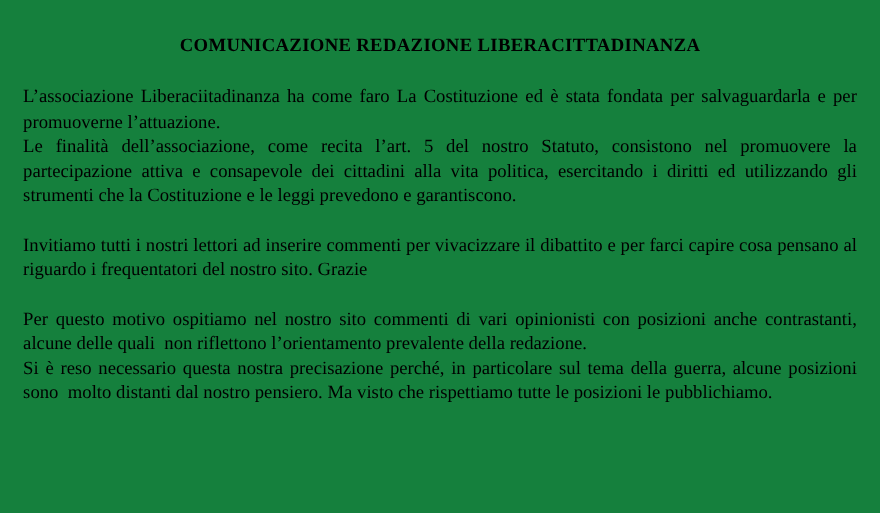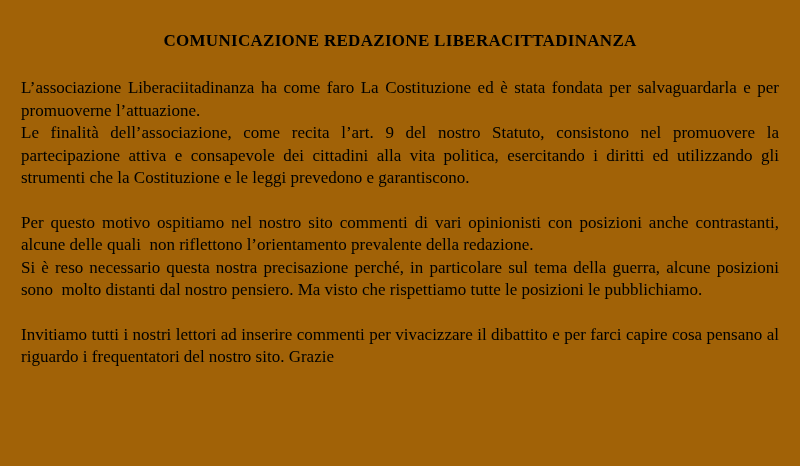--- a/index.html
+++ b/index.html
@@ -12,21 +12,21 @@
     height: 466px;
     overflow: hidden;
     color: #000000;
     font-family: "Liberation Serif", "DejaVu Serif", serif;
   }
   .page {
     box-sizing: border-box;
     width: 800px;
     height: 466px;
     padding: 30px 21px 0 21px;
-    background: #a16207;
+    background: #15803d;
   }
   .doc-title {
     margin: 0 0 25px 0;
     text-align: center;
     font-weight: bold;
     font-size: 17px;
     letter-spacing: 0.3px;
     line-height: 22px;
   }
   .para-group {
@@ -43,25 +43,25 @@
 </style>
 </head>
 <body>
 
 <div class="page">
 
   <h1 class="doc-title">COMUNICAZIONE REDAZIONE LIBERACITTADINANZA</h1>
 
   <div class="para-group">
     <p class="para">L’associazione Liberaciitadinanza ha come faro La Costituzione ed è stata fondata per salvaguardarla e per promuoverne l’attuazione.</p>
-    <p class="para">Le finalità dell’associazione, come recita l’art. 9 del nostro Statuto, consistono nel promuovere la partecipazione attiva e consapevole dei cittadini alla vita politica, esercitando i diritti ed utilizzando gli strumenti che la Costituzione e le leggi prevedono e garantiscono.</p>
+    <p class="para">Le finalità dell’associazione, come recita l’art. 5 del nostro Statuto, consistono nel promuovere la partecipazione attiva e consapevole dei cittadini alla vita politica, esercitando i diritti ed utilizzando gli strumenti che la Costituzione e le leggi prevedono e garantiscono.</p>
+  </div>
+
+  <div class="para-group">
+    <p class="para">Invitiamo tutti i nostri lettori ad inserire commenti per vivacizzare il dibattito e per farci capire cosa pensano al riguardo i frequentatori del nostro sito. Grazie</p>
   </div>
 
   <div class="para-group">
     <p class="para">Per questo motivo ospitiamo nel nostro sito commenti di vari opinionisti con posizioni anche contrastanti, alcune delle quali  non riflettono l’orientamento prevalente della redazione.</p>
     <p class="para">Si è reso necessario questa nostra precisazione perché, in particolare sul tema della guerra, alcune posizioni sono  molto distanti dal nostro pensiero. Ma visto che rispettiamo tutte le posizioni le pubblichiamo.</p>
   </div>
 
-  <div class="para-group">
-    <p class="para">Invitiamo tutti i nostri lettori ad inserire commenti per vivacizzare il dibattito e per farci capire cosa pensano al riguardo i frequentatori del nostro sito. Grazie</p>
-  </div>
-
 </div>
 
 </body></html>

